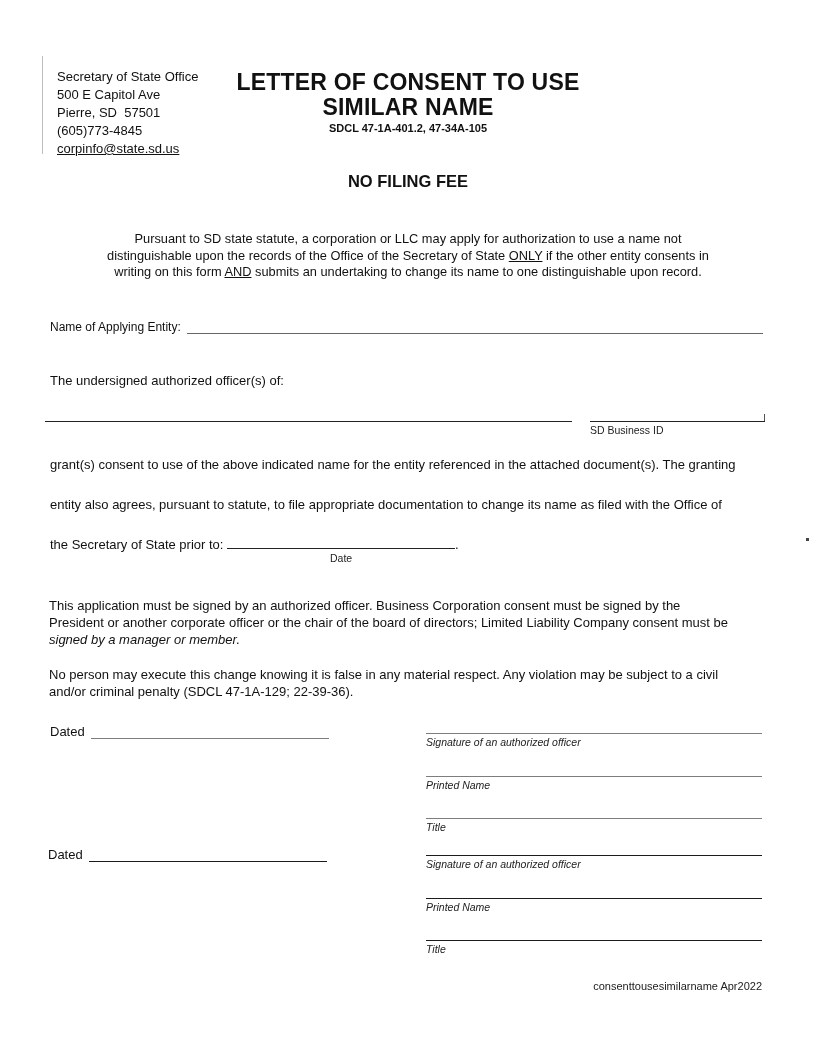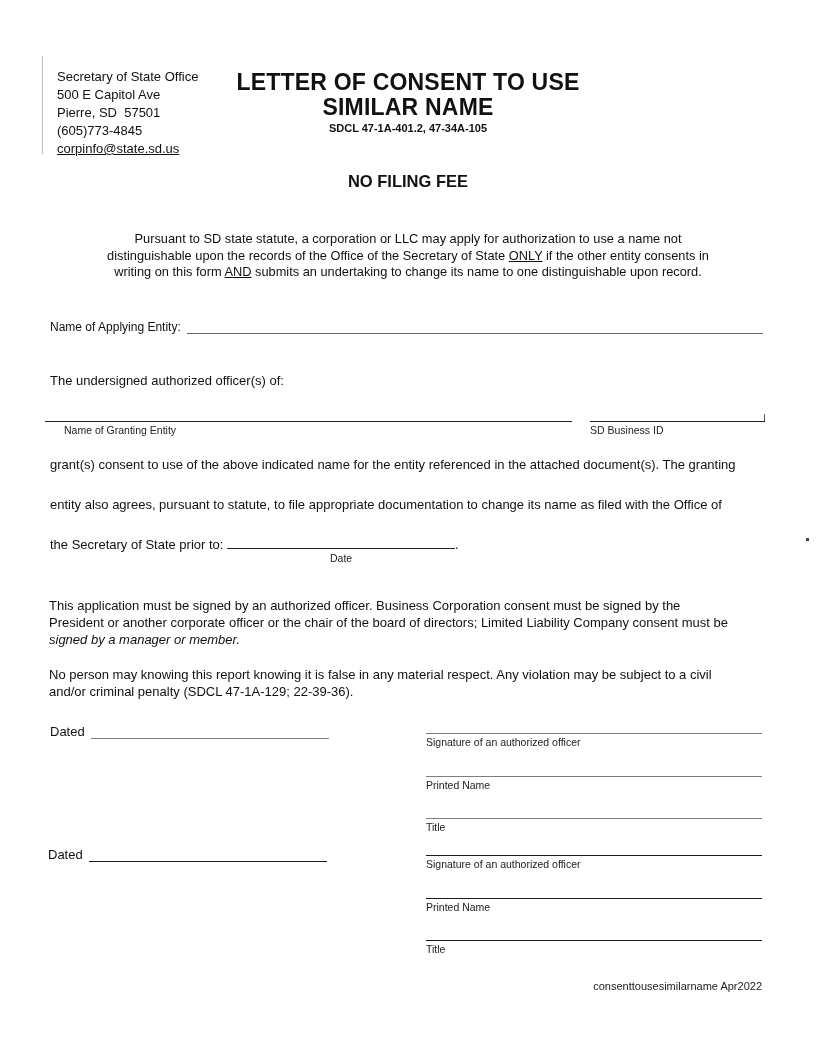--- a/index.html
+++ b/index.html
@@ -53,21 +53,21 @@
   .stray-dot { left:806px; top:538px; width:3px; height:3px; background:#444; }
 
   .notice-line { left:49px; font-size:13px; line-height:17.4px; }
 
   
   .dated-row { display:flex; align-items:flex-end; font-size:13px; width:280px; }
   .dated-row .gap { width:6px; }
   .dated-line { width:238px; height:14px; border-bottom:1.5px solid #7d7d7d; }
   .dated-line.dark { border-bottom-color:#1c1c1c; }
 
-  .sig-col { width:336px; }
+  .sig-col { width:336px;font-style:italic; }
   .sig-group { margin-bottom:26.5px; }
   .sig-rule { border-top:1.5px solid #7d7d7d; height:0; }
   .sig-rule.dark { border-top-color:#1c1c1c; }
   .sig-label { font-size:10.5px; line-height:13px; margin-top:2px; color:#222; }
 
   .footer-code { right:54px; top:980px; font-size:11px; color:#222; }
 </style>
 </head>
 <body>
 
@@ -100,21 +100,20 @@
   <div class="abs fill-row applying-row">
     <span class="fill-label">Name of Applying Entity:</span>
     <span class="fill-line"></span>
   </div>
 
   <div class="abs plain-text undersigned nowrap">The undersigned authorized officer(s) of:</div>
 
   <div class="abs grant-rules">
     <div class="rule-cell1">
       <div class="rule"></div>
-      <div class="rule-label indent">Name of Granting Entity</div>
     </div>
     <div class="rule-cell2">
       <div class="rule"></div>
       <div class="rule-label">SD Business ID</div>
     </div>
   </div>
   <div class="abs tick-mark"></div>
 
   <div class="abs grant-line nowrap" style="top:457px;">grant(s) consent to use of the above indicated name for the entity referenced in the attached document(s). The granting</div>
   <div class="abs grant-line nowrap" style="top:497px;">entity also agrees, pursuant to statute, to file appropriate documentation to change its name as filed with the Office of</div>
@@ -124,21 +123,21 @@
       <span class="inline-date-line"></span>
       <span class="inline-date-label">Date</span>
     </span><span>.</span>
   </div>
   <div class="abs stray-dot"></div>
 
   <div class="abs notice-line nowrap" style="top:597px;">This application must be signed by an authorized officer. Business Corporation consent must be signed by the</div>
   <div class="abs notice-line nowrap" style="top:614px;">President or another corporate officer or the chair of the board of directors; Limited Liability Company consent must be</div>
   <div class="abs notice-line nowrap" style="top:631px;font-style:italic;">signed by a manager or member.</div>
 
-  <div class="abs notice-line nowrap" style="top:666px;">No person may knowing this report knowing it is false in any material respect.  Any violation may be subject to a civil</div>
+  <div class="abs notice-line nowrap" style="top:666px;">No person may execute this change knowing it is false in any material respect.  Any violation may be subject to a civil</div>
   <div class="abs notice-line nowrap" style="top:683px;">and/or criminal penalty (SDCL 47-1A-129; 22-39-36).</div>
 
   <div class="abs dated-row" style="left:50px; top:724px;">
     <span>Dated</span>
     <span class="gap"></span>
     <span class="dated-line"></span>
   </div>
   <div class="abs sig-col" style="left:426px; top:733px;">
     <div class="sig-group">
       <div class="sig-rule"></div>

